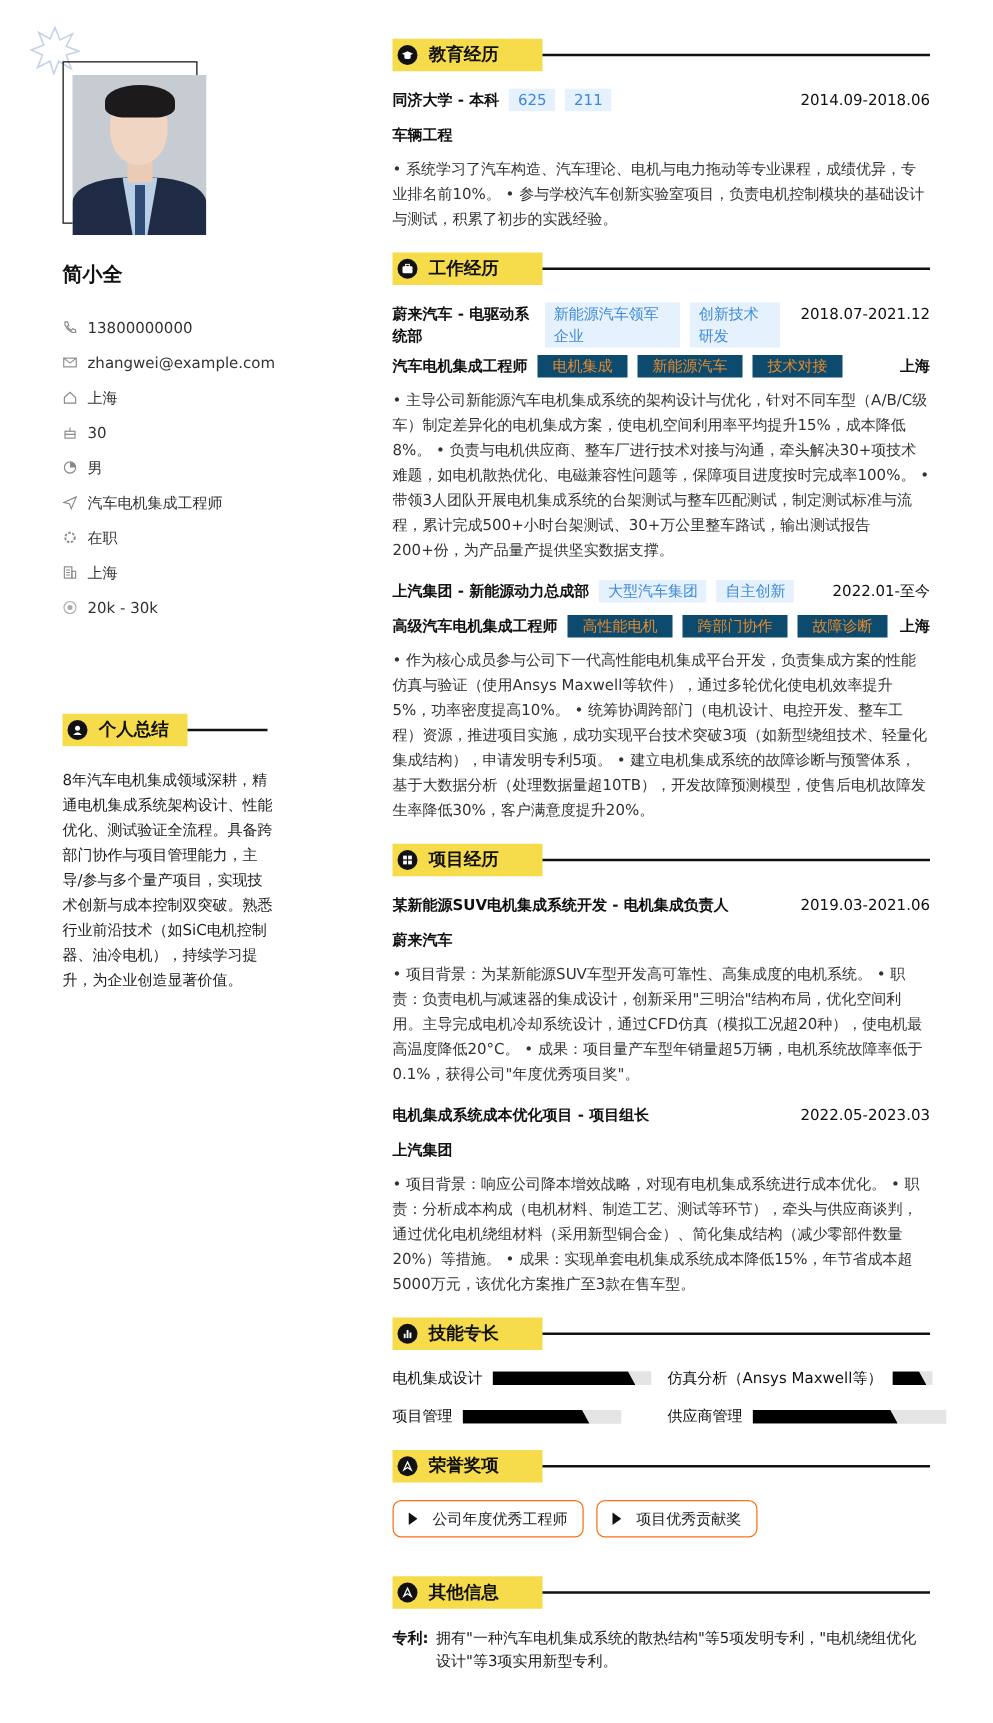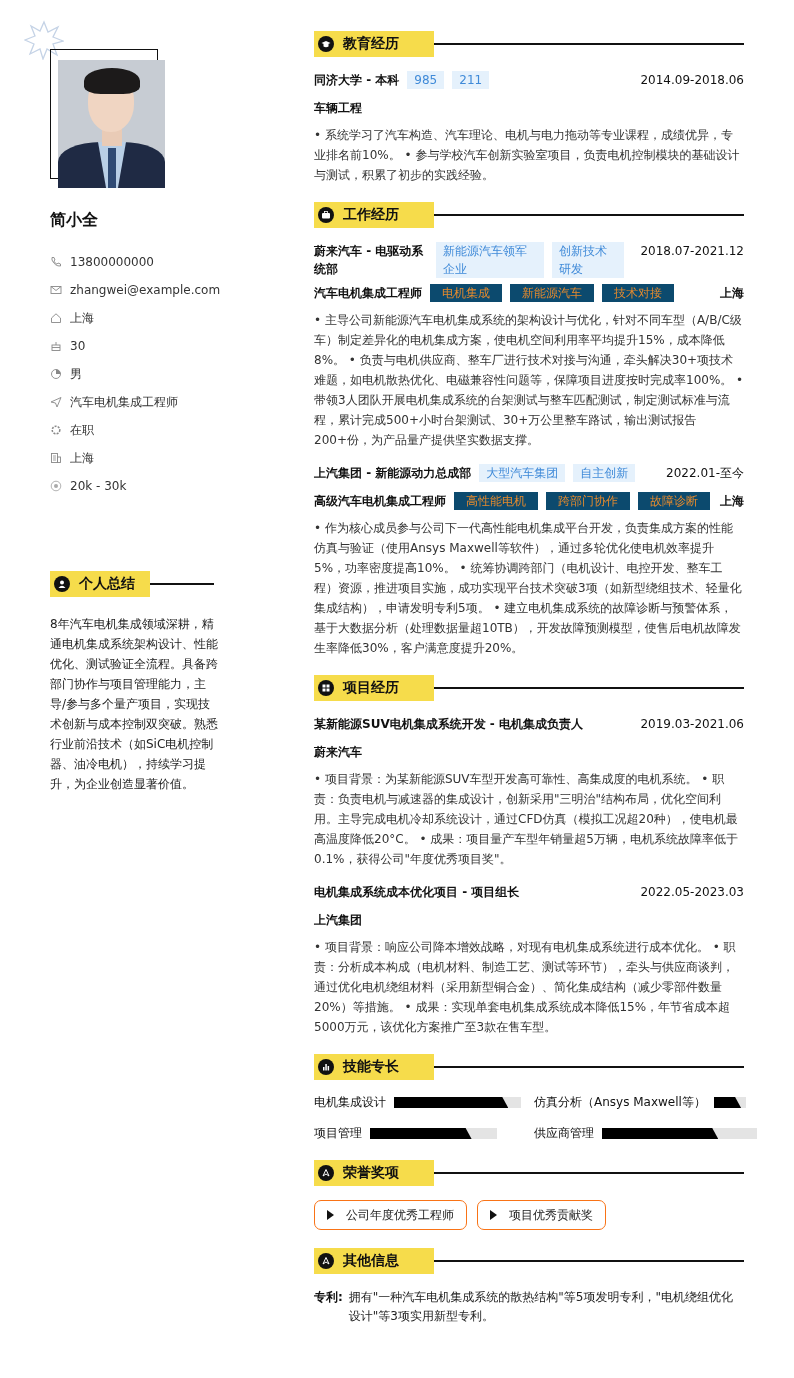--- a/index.html
+++ b/index.html
@@ -183,21 +183,21 @@
             </svg>
           </span>
         <span>教育经历</span>
       </div>
       <div class="sec-line"></div>
     </div>
     <div class="entry">
       <div class="row" style="align-items:center;">
         <span class="title">同济大学 - 本科</span>
         <div class="tags">
-          <span class="tag-blue">985</span>
+          <span class="tag-blue">625</span>
           <span class="tag-blue">211</span>
         </div>
         <span class="date">2014.09-2018.06</span>
       </div>
       <div class="sub">车辆工程</div>
       <div class="desc">• 系统学习了汽车构造、汽车理论、电机与电力拖动等专业课程，成绩优异，专业排名前10%。 • 参与学校汽车创新实验室项目，负责电机控制模块的基础设计与测试，积累了初步的实践经验。</div>
     </div>
   </div>
 
   <div style="margin-top:17px;">
@@ -349,21 +349,21 @@
           <span class="tri"></span>
           <span>公司年度优秀工程师</span>
         </div>
       <div class="award">
           <span class="tri"></span>
           <span>项目优秀贡献奖</span>
         </div>
     </div>
   </div>
 
-  <div style="margin-top:18px;">
+  <div style="margin-top:31px;">
     <div class="sec-head">
       <div class="sec-label">
         <span class="ic">
             <svg viewBox="0 0 10 10">
               <path d="M5 1.5 L8 8 L5 6 L2 8 Z" fill="none" stroke="#fff" stroke-width="1"></path>
             </svg>
           </span>
         <span>其他信息</span>
       </div>
       <div class="sec-line"></div>

